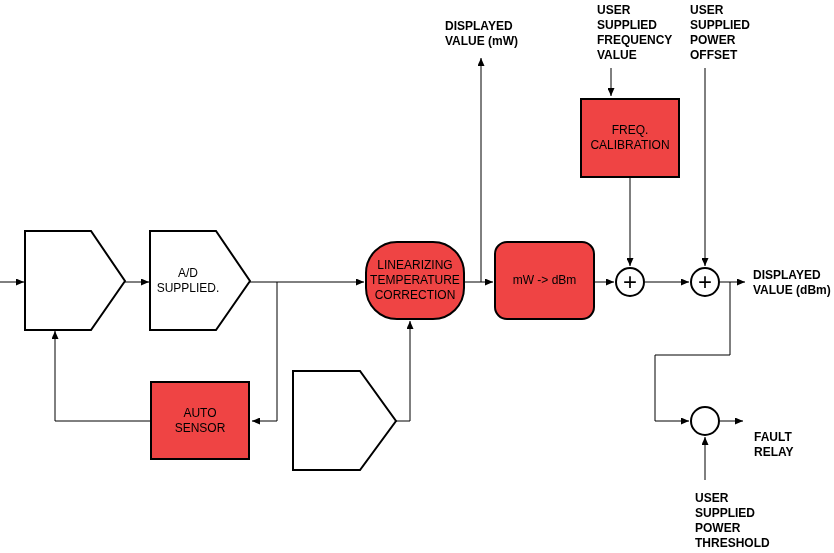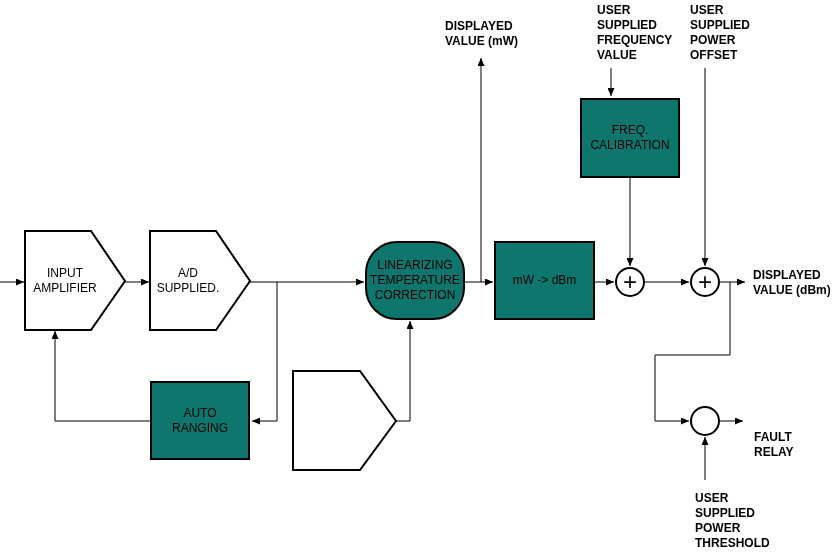--- a/index.html
+++ b/index.html
@@ -18,21 +18,21 @@
   }
   #wires {
     position: absolute;
     left: 0; top: 0;
     width: 834px; height: 553px;
   }
   .box {
     position: absolute;
     box-sizing: border-box;
     border: 2px solid #000000;
-    background: #0f766e;
+    background: #ef4444;
     display: flex;
     align-items: center;
     justify-content: center;
     text-align: center;
     font-size: 12px;
     line-height: 15px;
     white-space: pre;
   }
   .plbl {
     position: absolute;
@@ -105,27 +105,25 @@
     </g>
   </svg>
 
   <div class="box" style="left:580px; top:98px; width:100px; height:80px;">FREQ.
 CALIBRATION</div>
 
   <div class="box" style="left:365px; top:241px; width:100px; height:79px;border-radius:32px;">LINEARIZING
 TEMPERATURE
 CORRECTION</div>
 
-  <div class="box" style="left:494px; top:241px; width:101px; height:79px;">mW -&gt; dBm</div>
+  <div class="box" style="left:494px; top:241px; width:101px; height:79px;border-radius:13px;">mW -&gt; dBm</div>
 
   <div class="box" style="left:150px; top:381px; width:100px; height:79px;">AUTO
-RANGING</div>
+SENSOR</div>
 
-  <div class="plbl" style="left:25px; top:266px; width:80px; height:30px;">INPUT
-AMPLIFIER</div>
 
   <div class="plbl" style="left:150px; top:266px; width:76px; height:30px;">A/D
 SUPPLIED.</div>
 
 
   <div class="plus" style="left:615px; top:267px;">+</div>
 
   <div class="plus" style="left:690px; top:267px;">+</div>
 
   <div class="ann" style="left:445px; top:19px;">DISPLAYED

